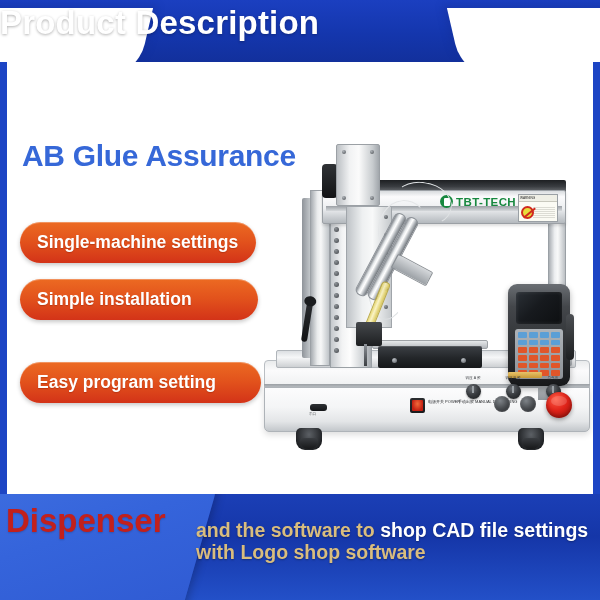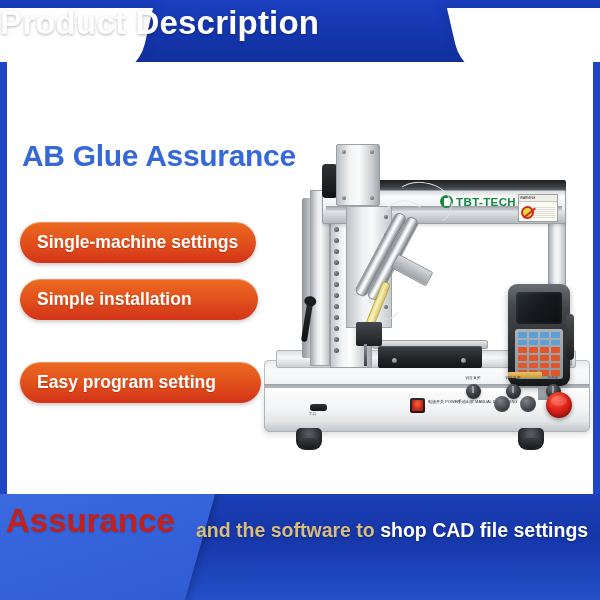--- a/index.html
+++ b/index.html
@@ -429,20 +429,21 @@
     <div class="m lab-pwr">电源开关 POWER</div>
     <div class="m lab-disp">手动出胶 MANUAL DISPENSING</div>
     <div class="m conn a"></div>
     <div class="m conn b"></div>
     <div class="m estop"></div>
   </div>
 
   <div class="footer">
     <div class="lightwedge"></div>
     <div class="qa">
-      <span>Assurance</span>
+      <span>Dispenser</span>
     </div>
     <div class="ftext">
       <span>and the software to </span><span class="hl">shop CAD file settings</span><br>
+      <span>with Logo shop software</span>
     </div>
   </div>
 
 </div>
 
 </body></html>

